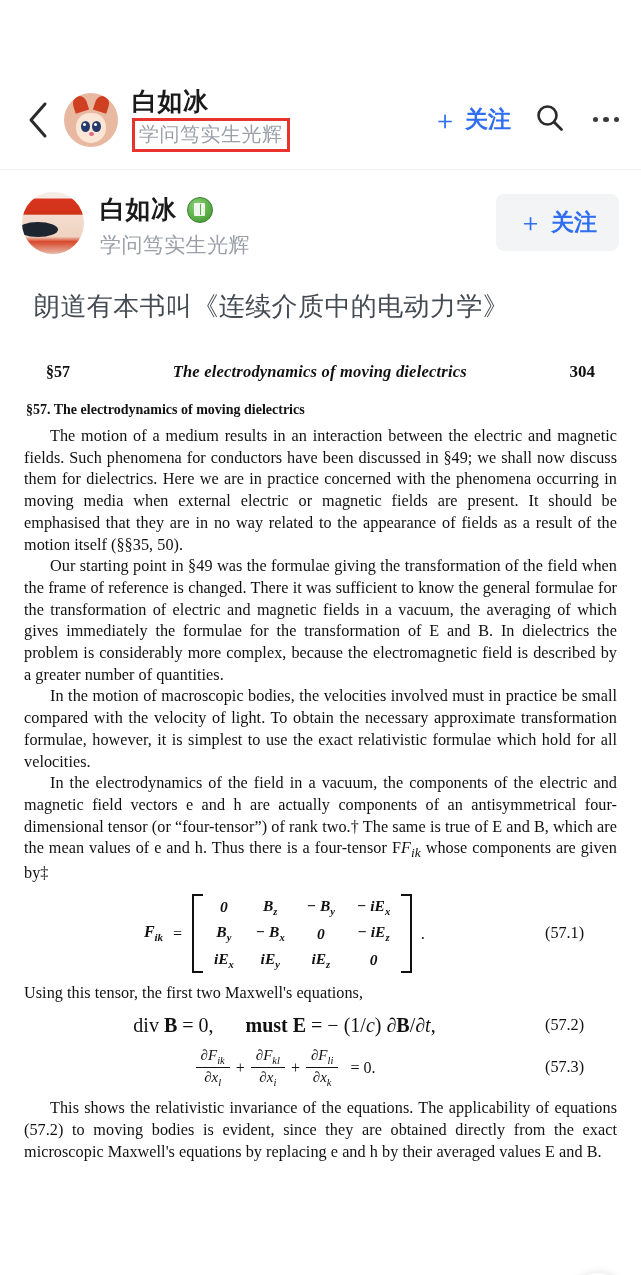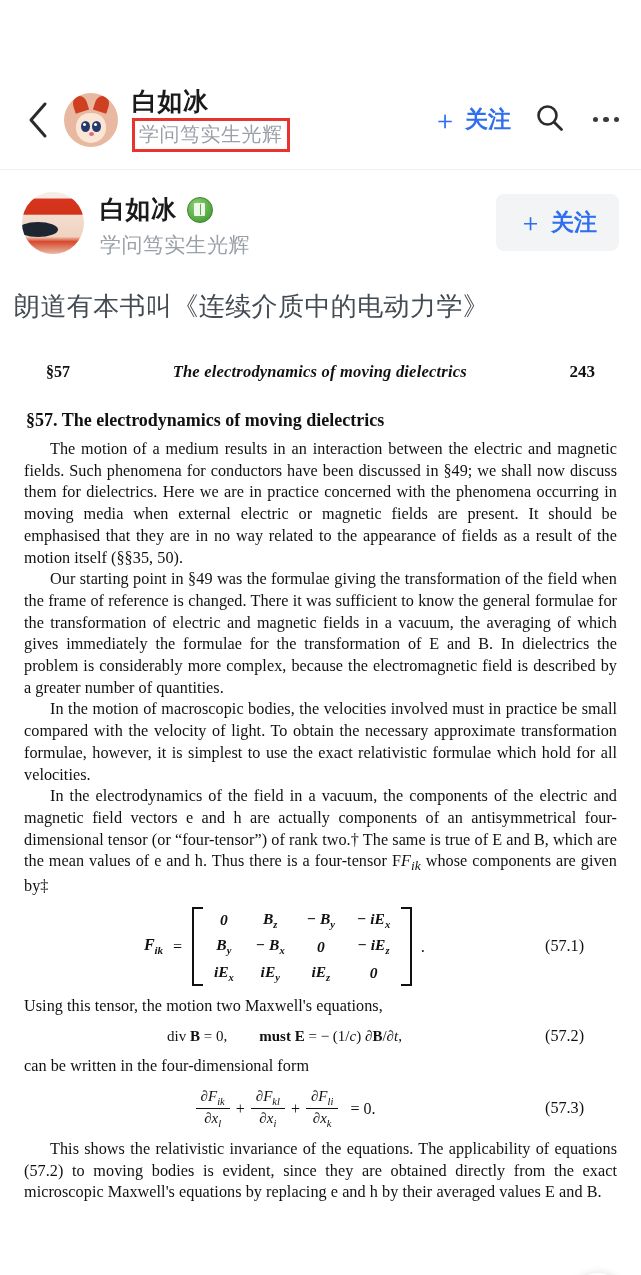--- a/index.html
+++ b/index.html
@@ -255,55 +255,55 @@
   
   .vote-line {
     padding: 26px 22px 0 22px;
     font-size: 22px;
     color: #8590a6;
     letter-spacing: 0.4px;
   }
 
   
   .answer-text {
-    padding: 28px 22px 0 14px;
+    padding: 28px 22px 0 34px;
     font-size: 26px;
     color: #444b52;
     line-height: 1.5;
     letter-spacing: 0.4px;
   }
 
   
   .scan {
     margin: 36px 0 0 0;
     padding: 0 24px 0 24px;
     background: #fff;
     font-family: "Liberation Serif", serif;
     color: #111;
   }
   .scan-head {
     display: flex;
     align-items: baseline;
     font-size: 16px;
-    margin-bottom: 28px;
+    margin-bottom: 20px;
     padding: 0 22px;
   }
   .scan-head .sec { font-weight: 600; }
   .scan-head .ttl {
     flex: 1 1 auto;
     text-align: center;
     font-style: italic;
     font-weight: 600;
     font-size: 16.5px;
     letter-spacing: 0.2px;
   }
   .scan-head .pg { font-weight: bold; font-size: 17px; }
 
   .scan-h2 {
-    font-size: 18px;
+    font-size: 14px;
     font-weight: bold;
     margin: 0 0 8px 0;
     padding-left: 2px;
   }
   .scan-h2 .num { font-weight: 600; }
 
   .scan p {
     font-size: 16.2px;
     line-height: 1.34;
     text-align: justify;
@@ -365,21 +365,21 @@
     padding: 3px 11px;
     text-align: center;
     font-size: 15.5px;
     white-space: nowrap;
   }
   table.mat td sub { font-size: 10.5px; font-style: italic; }
 
   .eq-inline-two {
     display: flex;
     gap: 32px;
-    font-size: 15px;
+    font-size: 20px;
     align-items: baseline;
   }
   .frac {
     display: inline-flex;
     flex-direction: column;
     align-items: center;
     vertical-align: middle;
     font-style: italic;
     margin: 0 2px;
   }
@@ -485,21 +485,21 @@
   </div>
 
 
   <div class="answer-text">朗道有本书叫《连续介质中的电动力学》</div>
 
   <div class="scan">
 
     <div class="scan-head">
       <span class="sec">§57</span>
       <span class="ttl">The electrodynamics of moving dielectrics</span>
-      <span class="pg">243</span>
+      <span class="pg">304</span>
     </div>
 
     <div class="scan-h2">
       <span class="num">§57.</span>
       <span>The electrodynamics of moving dielectrics</span>
     </div>
 
     <p>The motion of a medium results in an interaction between the electric and magnetic fields. Such phenomena for conductors have been discussed in §49; we shall now discuss them for dielectrics. Here we are in practice concerned with the phenomena occurring in moving media when external electric or magnetic fields are present. It should be emphasised that they are in no way related to the appearance of fields as a result of the motion itself (§§35, 50).</p>
     <p>Our starting point in §49 was the formulae giving the transformation of the field when the frame of reference is changed. There it was sufficient to know the general formulae for the transformation of electric and magnetic fields in a vacuum, the averaging of which gives immediately the formulae for the transformation of E and B. In dielectrics the problem is considerably more complex, because the electromagnetic field is described by a greater number of quantities.</p>
     <p>In the motion of macroscopic bodies, the velocities involved must in practice be small compared with the velocity of light. To obtain the necessary approximate transformation formulae, however, it is simplest to use the exact relativistic formulae which hold for all velocities.</p>
@@ -533,33 +533,32 @@
                   </tr>
             </tbody>
               </table>
           </span>
           <span>.</span>
         </div>
       </div>
       <div class="eq-num">(57.1)</div>
     </div>
 
-    <p class="noind">Using this tensor, the motion two Maxwell's equations,</p>
+    <p class="noind">Using this tensor, the first two Maxwell's equations,</p>
 
     <div class="eq-row">
       <div class="eq-body">
         <div class="eq-inline-two">
           <span><span style="font-family:'Liberation Serif',serif">div </span><b>B</b> = 0,</span>
           <span><b>must E</b> = − (1/<i>c</i>) ∂<b>B</b>/∂<i>t</i>,</span>
         </div>
       </div>
       <div class="eq-num">(57.2)</div>
     </div>
 
-    <p class="noind">can be written in the four-dimensional form</p>
 
     <div class="eq-row">
       <div class="eq-body">
         <span class="frac">
           <span class="top">∂F<sub>ik</sub></span>
           <span class="bot">∂x<sub>l</sub></span>
         </span>
         <span>&nbsp;+&nbsp;</span>
         <span class="frac">
           <span class="top">∂F<sub>kl</sub></span>

